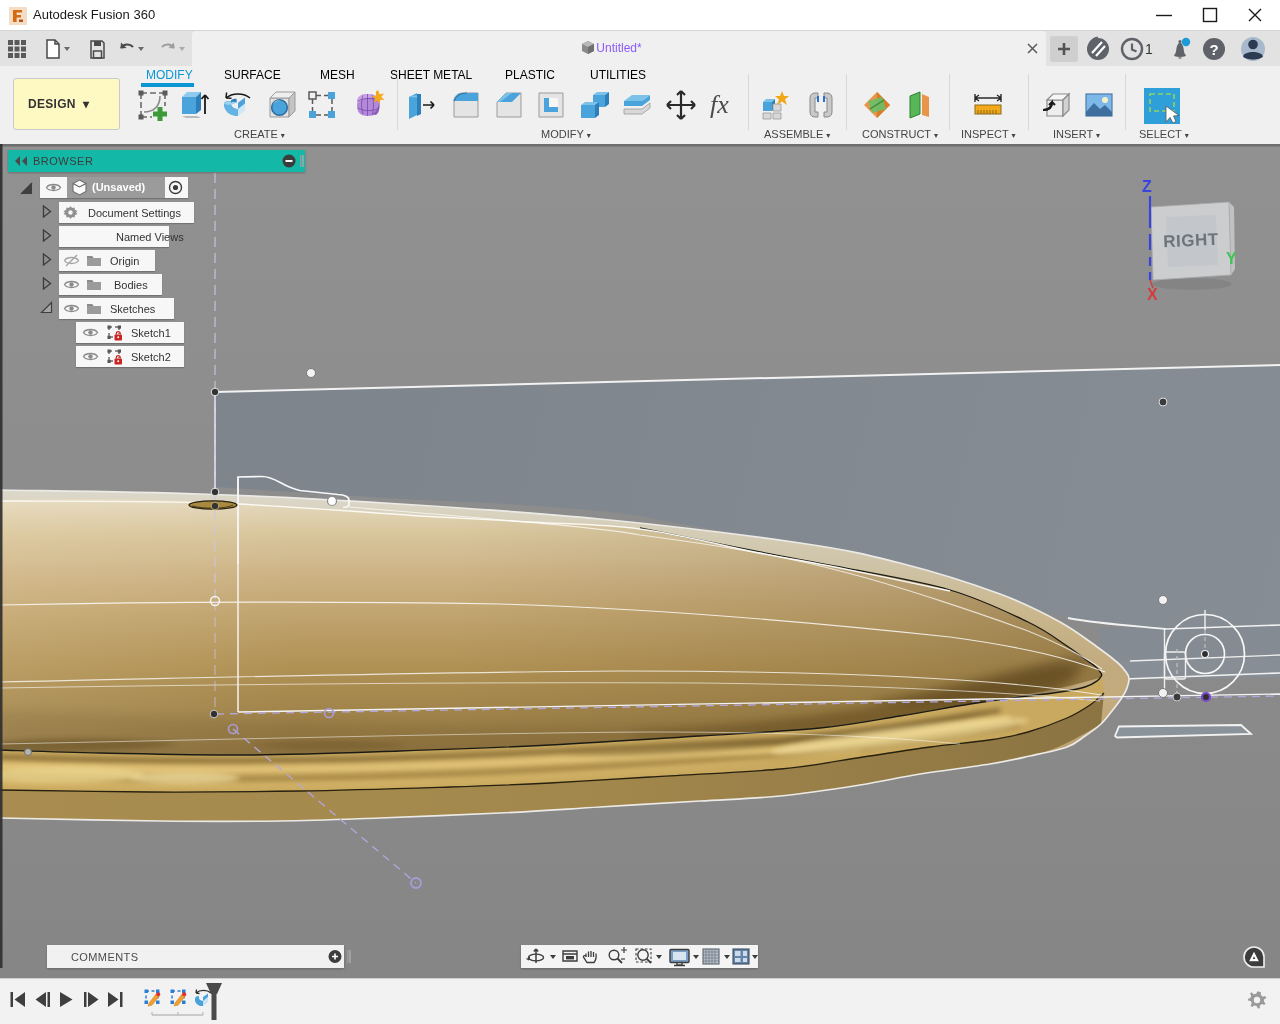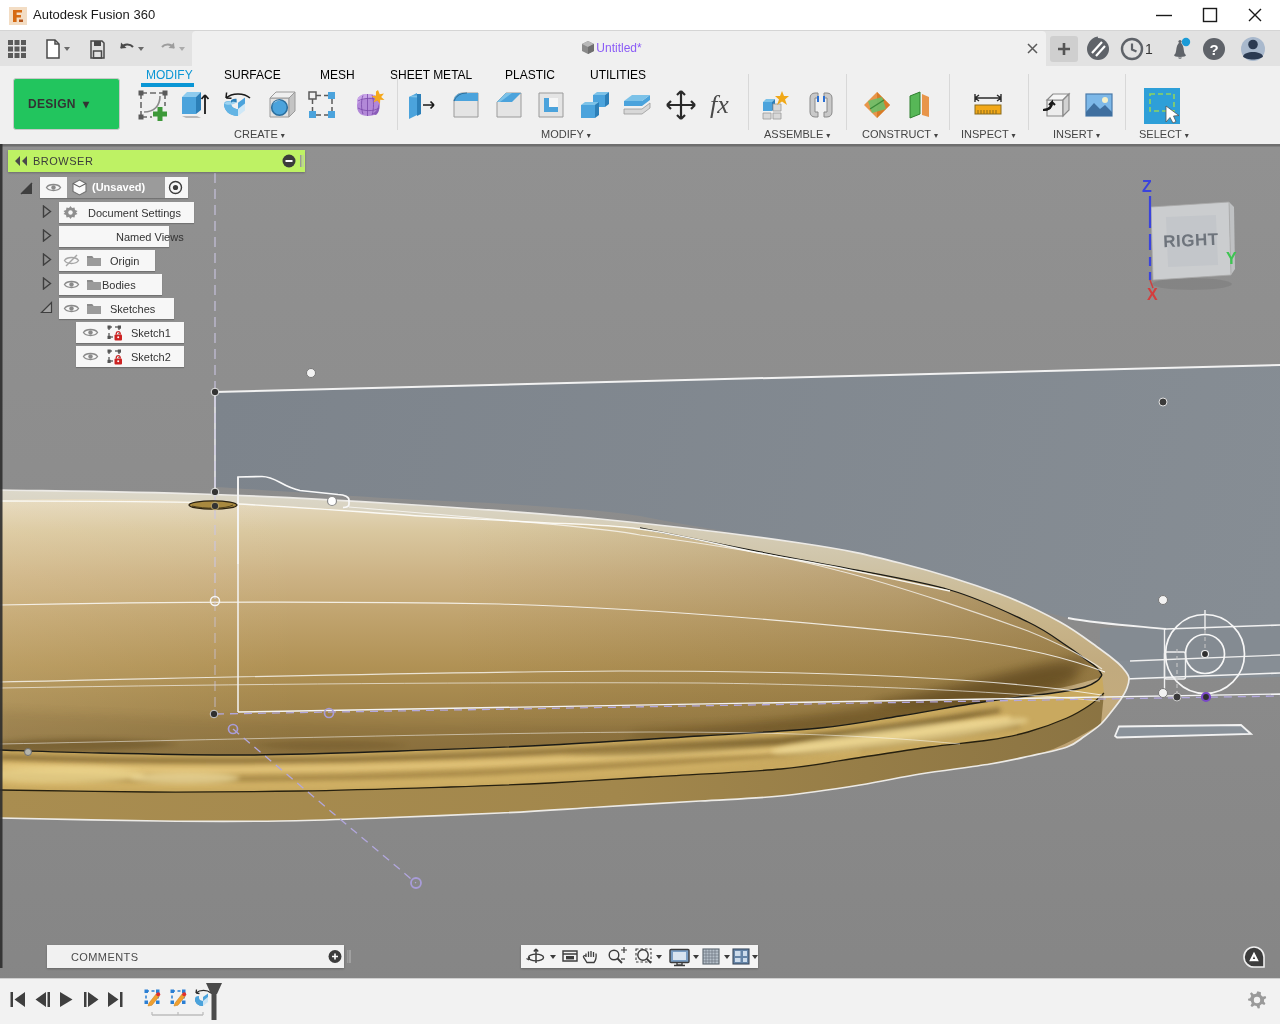--- a/index.html
+++ b/index.html
@@ -11,36 +11,36 @@
   #titlebar { position:absolute; left:0; top:0; width:1280px; height:31px; background:#ffffff; border-bottom:1px solid #d5d5d5; }
   #titlebar .title { position:absolute; left:33px; top:7px; font-size:13px; color:#1a1a1a; }
 
   
   #tabrow { position:absolute; left:0; top:31px; width:1280px; height:35px; background:#e2e2e2; }
   #doctab { position:absolute; left:192px; top:31px; width:854px; height:35px; background:#f0f0f0; border-radius:4px 4px 0 0; }
   #doctab .label { position:absolute; left:50%; top:10px; transform:translateX(-50%); font-size:12px; color:#8b5cf6; white-space:nowrap; }
 
   
   #ribbon { position:absolute; left:0; top:66px; width:1280px; height:78px; background:#f0f0f0; }
-  #designbtn { position:absolute; left:13px; top:12px; width:107px; height:52px; border:1px solid #c9c9c9; border-radius:3px; background:#22c55e; }
+  #designbtn { position:absolute; left:13px; top:12px; width:107px; height:52px; border:1px solid #c9c9c9; border-radius:3px; background:#fef9c3; }
   #designbtn span { position:absolute; left:14px; top:18px; font-size:12px; font-weight:bold; color:#333; letter-spacing:.3px; }
   .rtab { position:absolute; top:2px; font-size:12px; color:#000000; }
   .rtab.active { color:#0a96d5; }
   .runderline { position:absolute; left:141px; top:17px; width:53px; height:4px; background:#0a96d5; }
   .glabel { position:absolute; top:62px; font-size:11px; color:#444; white-space:nowrap; }
   .glabel .car { font-size:8px; color:#444; }
   .sep { position:absolute; top:8px; width:1px; height:56px; background:#d8d8d8; }
   .icon { position:absolute; top:22px; }
 
   
   #viewport { position:absolute; left:0; top:144px; width:1280px; height:880px; }
 
   
   #browser { position:absolute; left:0; top:150px; width:320px; height:230px; font-size:11px; color:#333; }
-  #bheader { position:absolute; left:8px; top:0px; width:297px; height:22px; background:#bef264; box-shadow:0 1px 2px rgba(0,0,0,.25); }
+  #bheader { position:absolute; left:8px; top:0px; width:297px; height:22px; background:#14b8a6; box-shadow:0 1px 2px rgba(0,0,0,.25); }
   #bheader .t { position:absolute; left:25px; top:5px; letter-spacing:.5px; color:#3c3c3c; }
   .brow { position:absolute; height:21px; background:#f7f7f7; box-shadow:0 1px 1px rgba(0,0,0,.2); display:flex; align-items:center; }
   .brow .txt { white-space:nowrap; }
 
   
   #comments { position:absolute; left:8px; top:945px; width:297px; height:23px; background:#f1f1f1; box-shadow:0 1px 2px rgba(0,0,0,.25);margin-left:39px; }
   #comments .t { position:absolute; left:24px; top:6px; font-size:11px; color:#4a4a4a; letter-spacing:.4px; }
   #navbar { position:absolute; left:521px; top:945px; width:237px; height:23px; background:#f4f4f4; box-shadow:0 1px 2px rgba(0,0,0,.25); }
   #timeline { position:absolute; left:0; top:978px; width:1280px; height:46px; background:#f2f2f2; border-top:1px solid #cfcfcf; }
 </style>
@@ -554,21 +554,21 @@
     </svg>
   <div class="brow" style="left:59px;top:124px;width:103px;">
     <svg style="margin-left:4px;" width="17" height="11" viewBox="0 0 17 11">
         <path d="M1.5,5.5 C4,1.5 13,1.5 15.5,5.5 C13,9.5 4,9.5 1.5,5.5 Z" fill="none" stroke="#8a8a8a" stroke-width="1.4"></path>
         <circle cx="8.5" cy="5.5" r="2.2" fill="#8a8a8a"></circle>
       </svg>
     <svg style="margin-left:6px;" width="16" height="13" viewBox="0 0 16 13">
         <path d="M1,2 L6,2 L7.5,4 L15,4 L15,12 L1,12 Z" fill="#9b9b9b"></path>
         <path d="M1,2 L6,2 L7.5,4 L1,4 Z" fill="#8a8a8a"></path>
       </svg>
-    <span class="txt" style="margin-left:0;">Bodies</span>
+    <span class="txt" style="margin-left:12px;">Bodies</span>
   </div>
 
   <svg class="abs" style="left:40px;top:151px;" width="13" height="13" viewBox="0 0 13 13">
       <path d="M1.5,11.5 L11.5,1.5 L11.5,11.5 Z" fill="#a5a5a5" stroke="#3f3f3f" stroke-width="1.2"></path>
     </svg>
   <div class="brow" style="left:59px;top:148px;width:115px;">
     <svg style="margin-left:4px;" width="17" height="11" viewBox="0 0 17 11">
         <path d="M1.5,5.5 C4,1.5 13,1.5 15.5,5.5 C13,9.5 4,9.5 1.5,5.5 Z" fill="none" stroke="#8a8a8a" stroke-width="1.4"></path>
         <circle cx="8.5" cy="5.5" r="2.2" fill="#8a8a8a"></circle>
       </svg>

